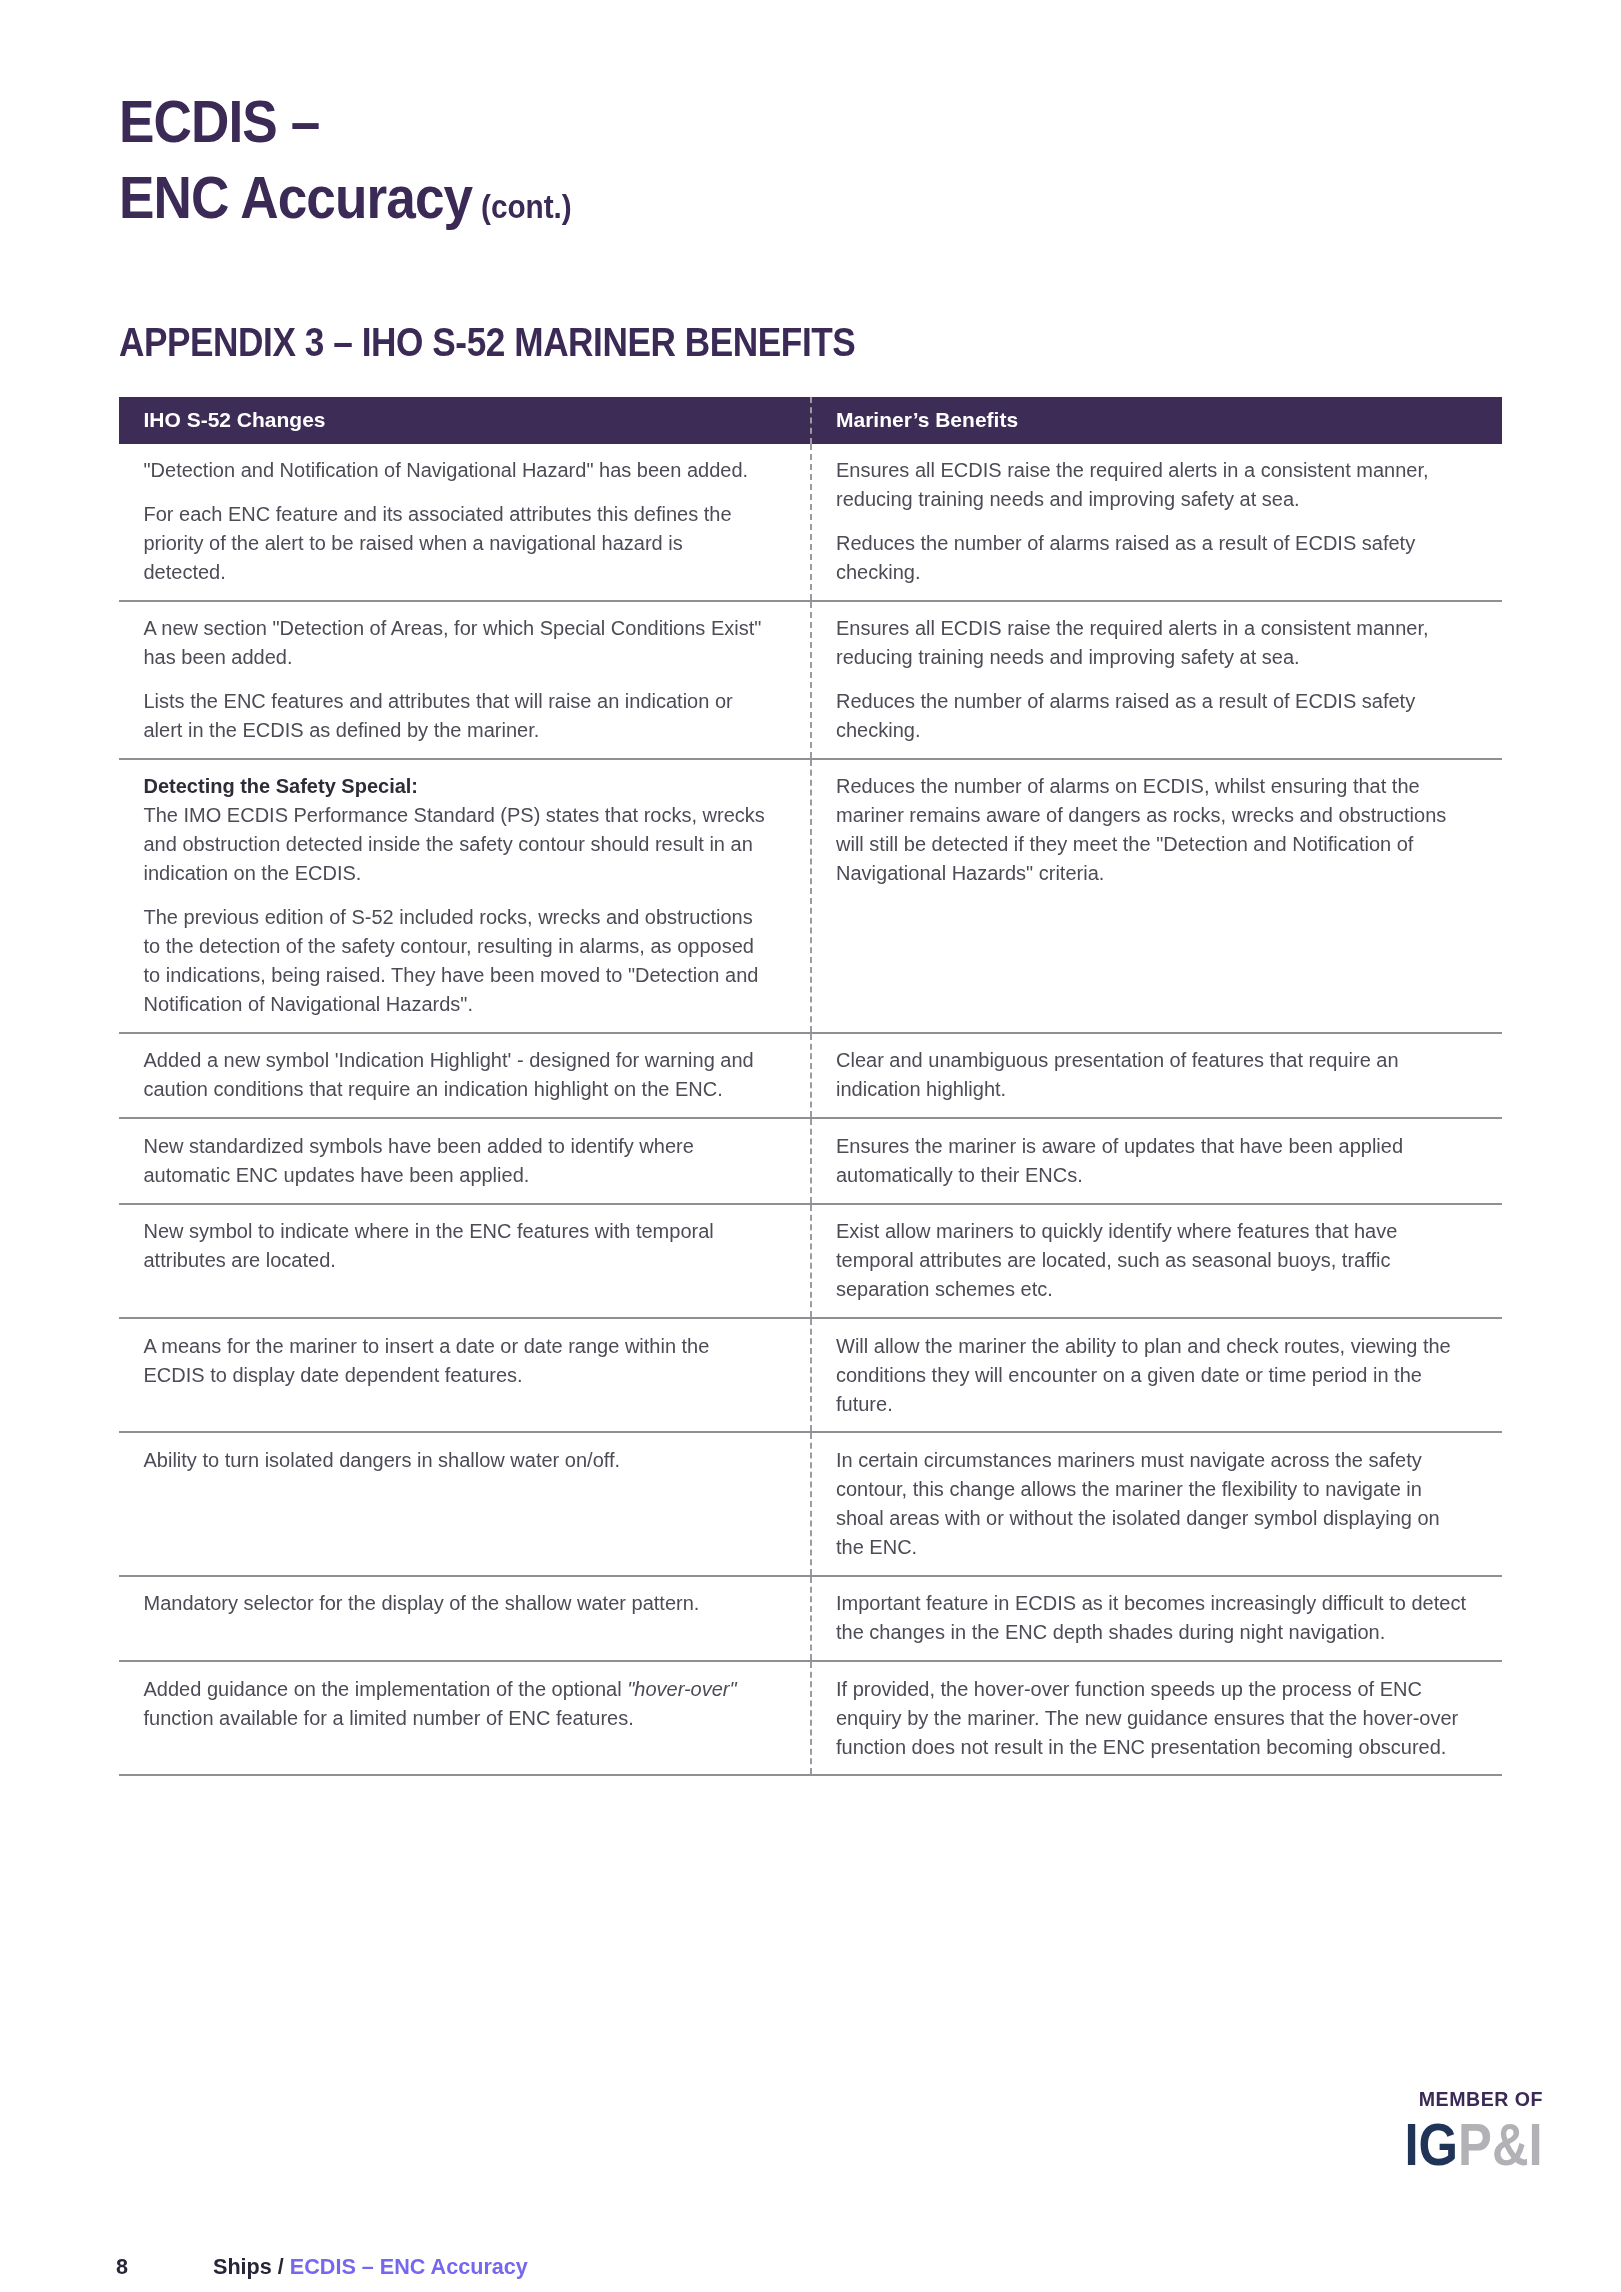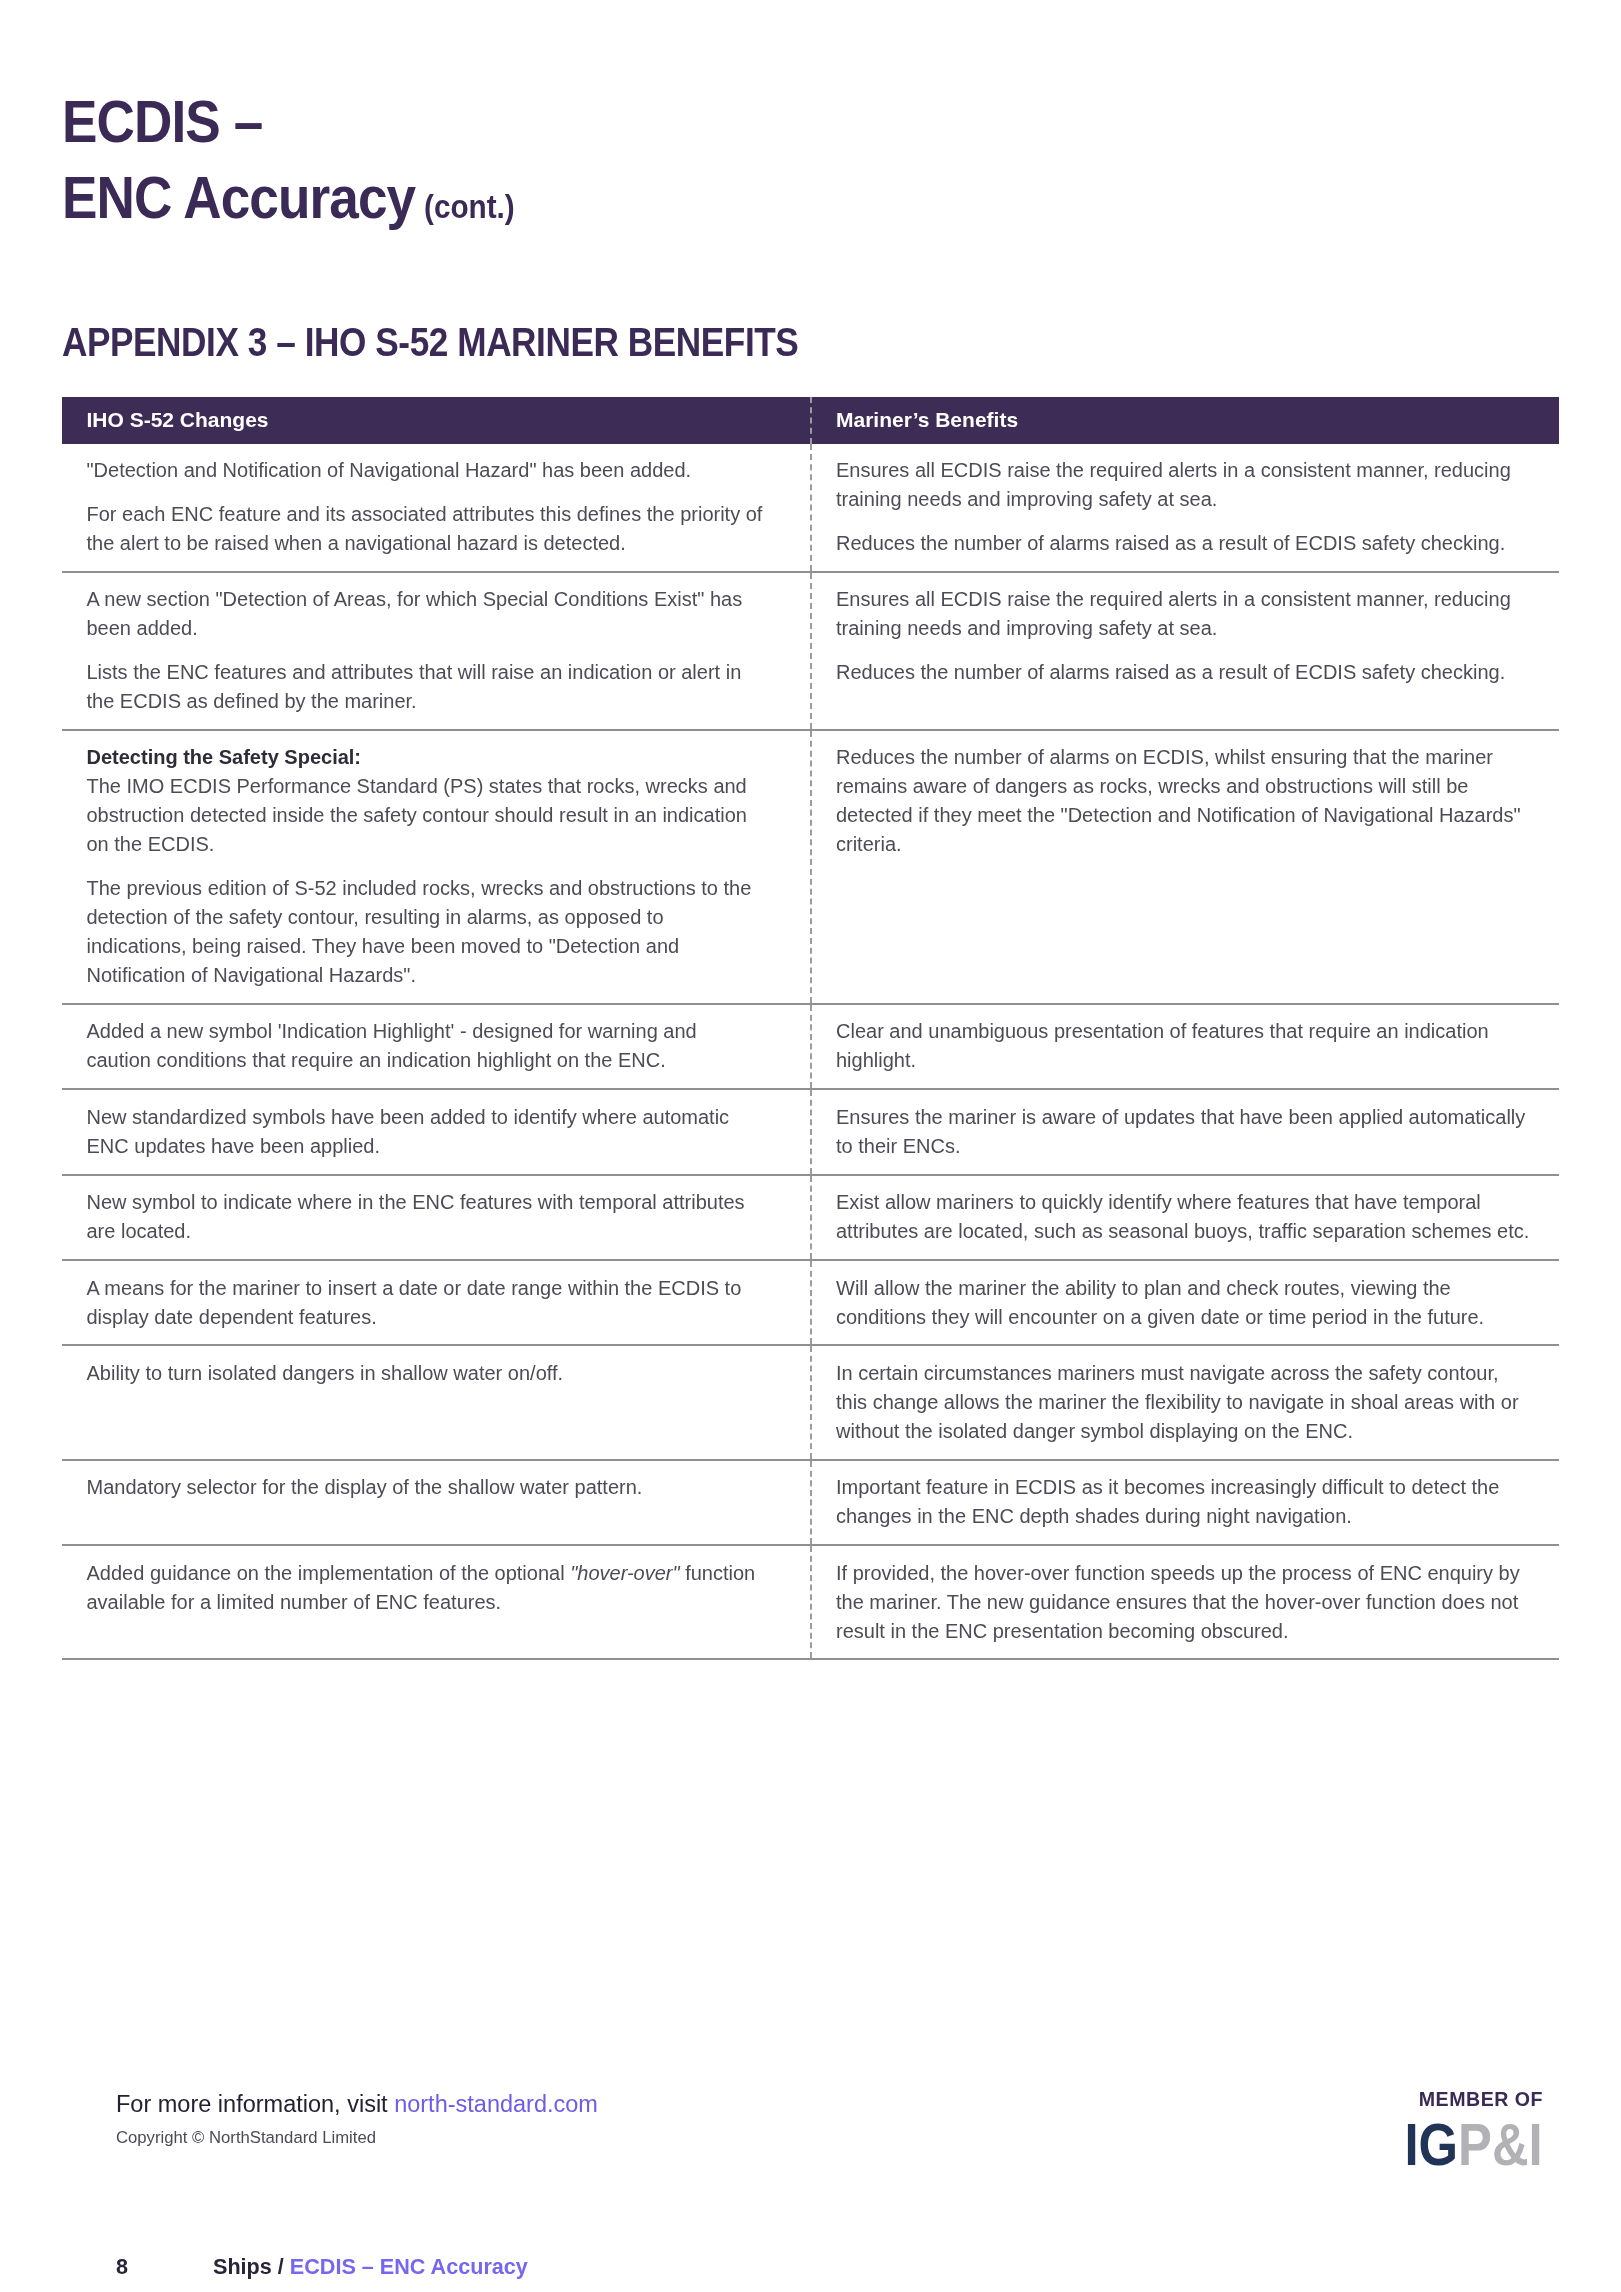--- a/index.html
+++ b/index.html
@@ -17,21 +17,21 @@
   *{margin:0;padding:0;box-sizing:border-box;}
   html,body{background:#e8e8e8;}
   .page{
     position:relative;
     width:1621px;height:2293px;
     margin:0 auto;
     background:#ffffff;
     font-family:"Liberation Sans",sans-serif;
     overflow:hidden;
   }
-  .content{padding:0 62px;}
+  .content{padding:0 119px;}
 
   .doc-title{
     margin-top:84px;
     color:var(--heading-purple);
     font-size:59px;line-height:76px;font-weight:700;
     letter-spacing:-1px;
     transform:scaleX(0.90);transform-origin:left top;
     white-space:nowrap;
   }
   .doc-title .title-suffix{
@@ -219,24 +219,20 @@
             </td>
             <td class="benefits">
               <p>If provided, the hover-over function speeds up the process of ENC enquiry by the mariner. The new guidance ensures that the hover-over function does not result in the ENC presentation becoming obscured.</p>
             </td>
           </tr>
         </tbody>
     </table>
 
   </div>
 
-  <div class="footer-info">
-    <div class="info-line"><span>For more information, visit </span><a href="#" class="info-link">north-standard.com</a></div>
-    <div class="copyright-line">Copyright © NorthStandard Limited</div>
-  </div>
 
   <div class="member-of-block">
     <div class="member-of-label">MEMBER OF</div>
     <div class="igpi-logo"><span class="logo-ig">IG</span><span class="logo-pandi">P&amp;I</span></div>
   </div>
 
   <div class="page-footer">
     <span class="page-number">8</span><span><span>Ships / </span><span class="breadcrumb-current">ECDIS – ENC Accuracy</span></span>
   </div>
 </div>

